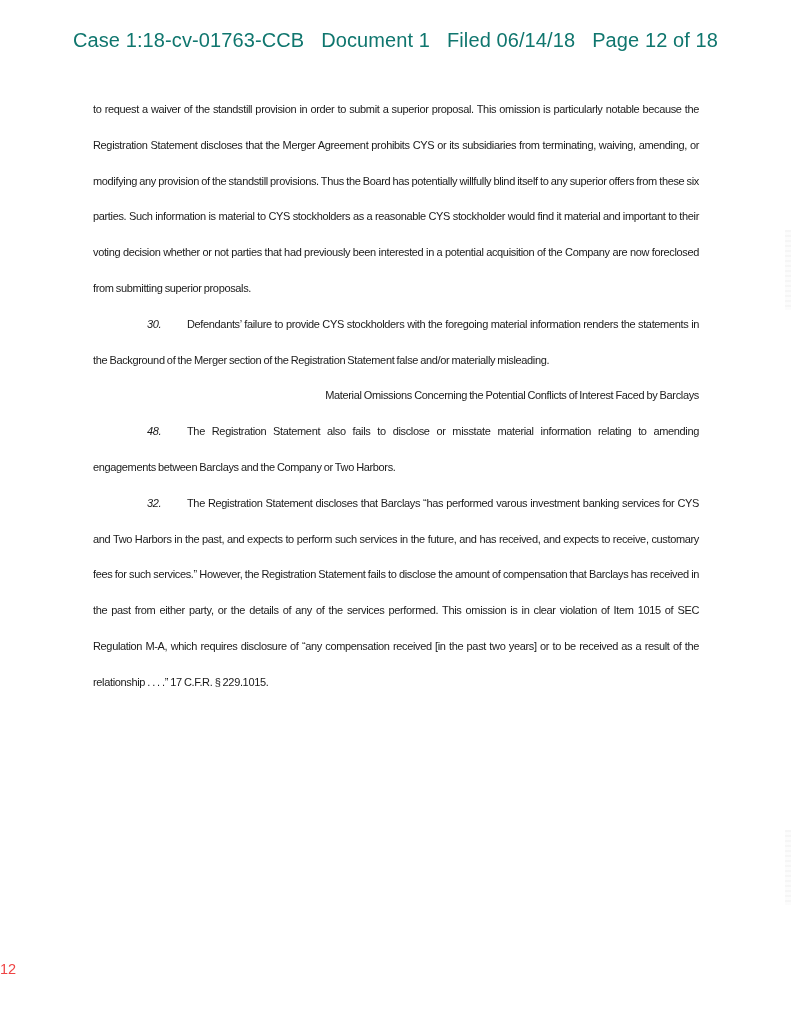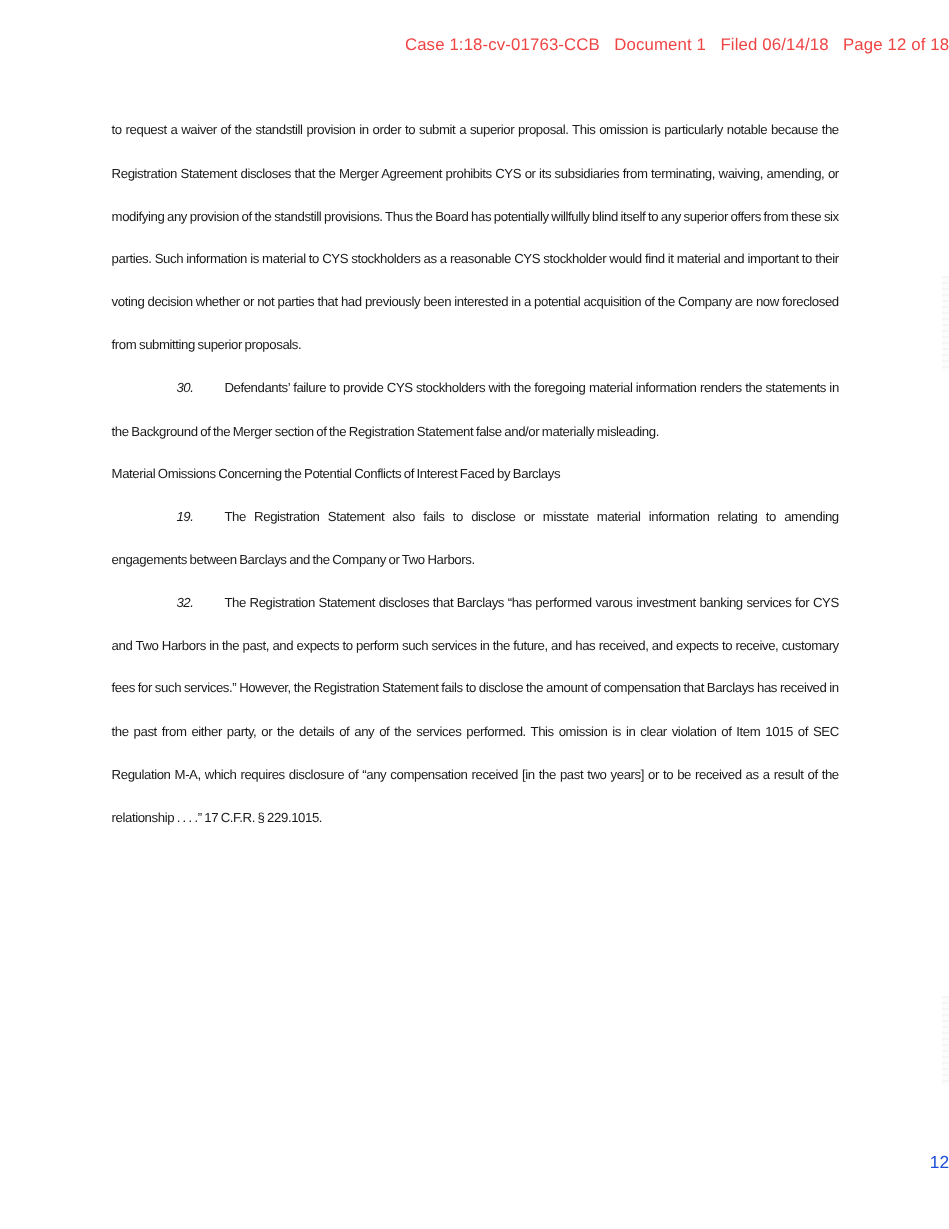--- a/index.html
+++ b/index.html
@@ -13,24 +13,24 @@
       position: relative;
       overflow: hidden;
       font-family: "Liberation Sans", sans-serif;
       color: #1a1a1a;
     }
     .header {
       position: absolute;
       top: 29px;
       left: 0;
       width: 791px;
-      text-align: right;
-      font-size: 14px;
+      text-align: center;
+      font-size: 20px;
       letter-spacing: 0.1px;
-      color: #ef4444;
+      color: #0f766e;
       white-space: pre;
     }
     .body-text {
       position: absolute;
       top: 92px;
       left: 93px;
       width: 606px;
       font-size: 11px;
       line-height: 35.8px;
       letter-spacing: -0.35px;
@@ -47,30 +47,30 @@
       display: inline-block;
       width: 54px;
     }
     .num {
       display: inline-block;
       width: 40px;
       font-style: italic;
     }
     .subheading {
       margin: 0;
-      text-align: left;
+      text-align: right;
     }
     .page-number {
       position: absolute;
       top: 961px;
       left: 0;
       width: 791px;
-      text-align: right;
+      text-align: left;
       font-size: 14.5px;
-      color: #1d4ed8;
+      color: #ef4444;
     }
     .scan-noise {
       position: absolute;
       right: 0;
       width: 6px;
       background: repeating-linear-gradient(180deg, #f3f3f3 0 2px, #fbfbfb 2px 5px);
       opacity: 0.8;
     }
   </style>
 </head>
@@ -78,21 +78,21 @@
 
 <div class="header"><span>Case 1:18-cv-01763-CCB</span>   <span>Document 1</span>   <span>Filed 06/14/18</span>   <span>Page 12 of 18</span></div>
 
 <div class="body-text">
   <p class="para last-unjustified">to request a waiver of the standstill provision in order to submit a superior proposal.  This omission is particularly notable because the Registration Statement discloses that the Merger Agreement prohibits CYS or its subsidiaries from terminating, waiving, amending, or modifying any provision of the standstill provisions.  Thus the Board has potentially willfully blind itself to any superior offers from these six parties.  Such information is material to CYS stockholders as a reasonable CYS stockholder would find it material and important to their voting decision whether or not parties that had previously been interested in a potential acquisition of the Company are now foreclosed from submitting superior proposals.</p>
 
   <p class="para last-unjustified"><span class="indent"></span><span class="num">30.</span><span>Defendants’ failure to provide CYS stockholders with the foregoing material information renders the statements in the Background of the Merger section of the Registration Statement false and/or materially misleading.</span></p>
 
   <p class="subheading">Material Omissions Concerning the Potential Conflicts of Interest Faced by Barclays</p>
 
-  <p class="para last-unjustified"><span class="indent"></span><span class="num">19.</span><span>The Registration Statement also fails to disclose or misstate material information relating to amending engagements between Barclays and the Company or Two Harbors.</span></p>
+  <p class="para last-unjustified"><span class="indent"></span><span class="num">48.</span><span>The Registration Statement also fails to disclose or misstate material information relating to amending engagements between Barclays and the Company or Two Harbors.</span></p>
 
   <p class="para last-unjustified"><span class="indent"></span><span class="num">32.</span><span>The Registration Statement discloses that Barclays “has performed varous investment banking services for CYS and Two Harbors in the past, and expects to perform such services in the future, and has received, and expects to receive, customary fees for such services.” However, the Registration Statement fails to disclose the amount of compensation that Barclays has received in the past from either party, or the details of any of the services performed.  This omission is in clear violation of Item 1015 of SEC Regulation M-A, which requires disclosure of “any compensation received [in the past two years] or to be received as a result of the relationship . . . .”  17 C.F.R. § 229.1015.</span></p>
 </div>
 
 <div class="page-number">12</div>
 
 <div class="scan-noise" style="top:230px;height:80px;"></div>
 <div class="scan-noise" style="top:830px;height:75px;"></div>
 
 </body></html>

